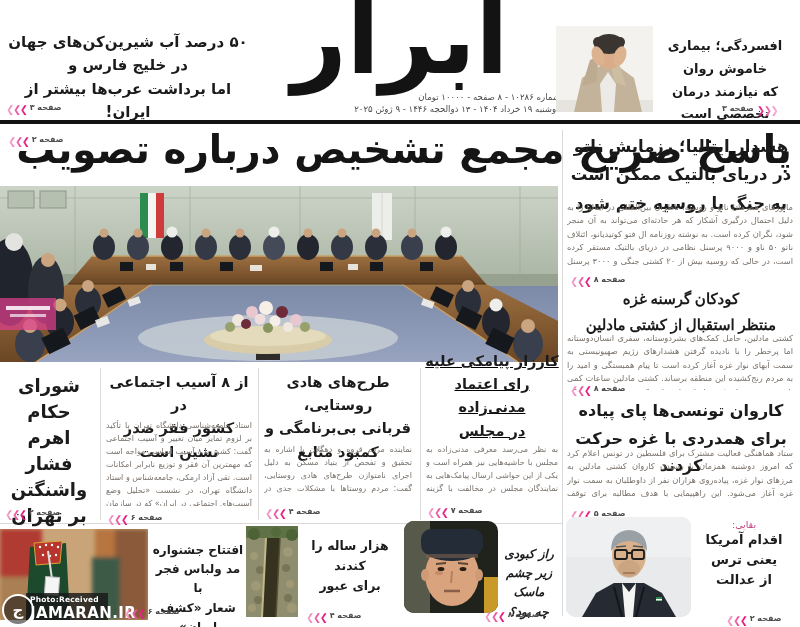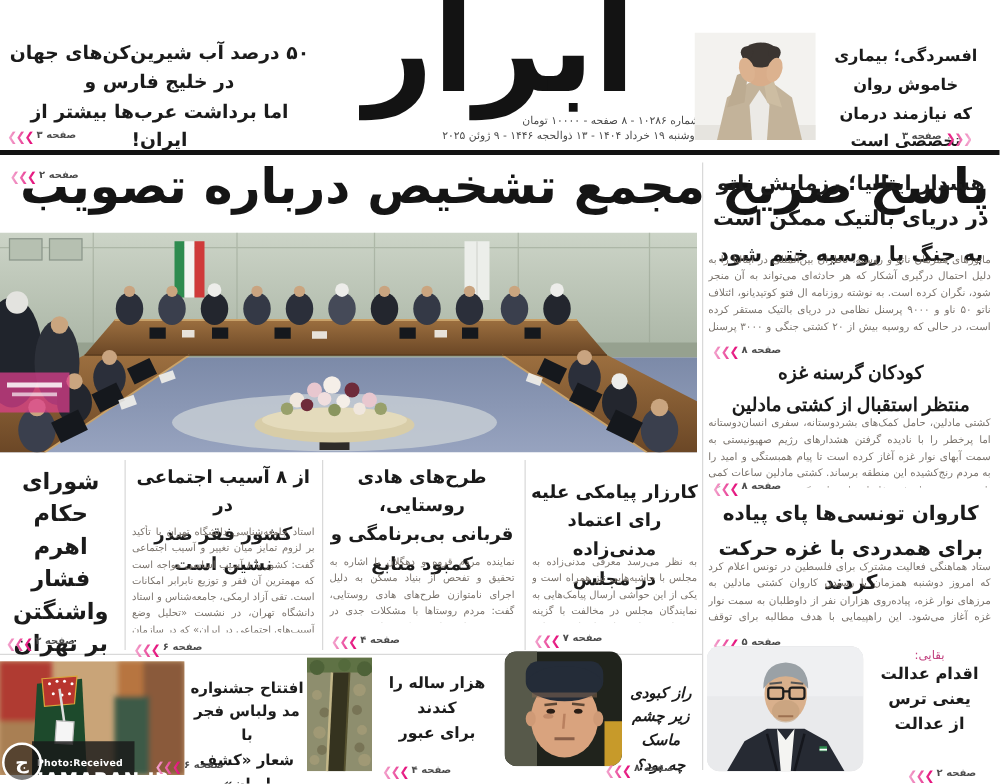--- a/index.html
+++ b/index.html
@@ -19,21 +19,21 @@
   .rule{position:absolute;left:0;top:120px;width:800px;height:4px;background:#131313;}
   .masthead{position:absolute;left:0;top:-10px;width:800px;text-align:center;
     font-size:96px;line-height:1.05;font-weight:bold;color:#131313;letter-spacing:-2px;}
   .issue{position:absolute;left:240px;top:92px;width:320px;text-align:right;direction:rtl;
     font-size:8.6px;line-height:1.35;color:#4a4a4a;}
   .main-hl{position:absolute;left:8px;top:127px;width:784px;text-align:center;white-space:nowrap;
     font-size:39px;font-weight:bold;color:#151515;letter-spacing:-1px;}
   .photo{border-radius:10px;overflow:hidden;background:#ddd;}
   .cap{font-weight:bold;color:#1c1c1c;text-align:center;line-height:1.6;}
   .wm-box{position:absolute;left:26px;top:593px;width:82px;height:27px;background:rgba(25,25,25,.82);
-    color:#fff;direction:ltr;text-align:left;padding:13px 4px;box-sizing:border-box;}
+    color:#fff;direction:ltr;text-align:left;padding:2px 4px;box-sizing:border-box;}
   .wm1{font-size:7.5px;font-weight:bold;letter-spacing:.2px;}
   .wm2{font-size:15px;font-weight:bold;letter-spacing:.4px;}
   .jlogo{position:absolute;left:2px;top:594px;width:28px;height:28px;border:2px solid #fff;border-radius:50%;
     background:rgba(20,20,20,.55);color:#fff;font-size:15px;font-weight:bold;display:flex;align-items:center;justify-content:center;}
   .jlogo::before{content:"ج";}
   .kicker{font-size:9.5px;font-weight:normal;color:#c2417f;text-align:center;}
 </style>
 </head>
 <body>
 
@@ -268,21 +268,21 @@
   <div class="marker abs" style="left:570px;top:504px;">
     <span class="chev"></span>
     <span class="mtext">صفحه ۵</span>
   </div>
 
   <div class="vline" style="left:100px;top:368px;height:152px;"></div>
   <div class="vline" style="left:258px;top:368px;height:152px;"></div>
   <div class="vline" style="left:420px;top:368px;height:152px;"></div>
   <div class="hline" style="left:0;top:523px;width:562px;"></div>
 
-  <div class="abs" style="left:424px;top:383px;width:136px;">
+  <div class="abs" style="left:424px;top:350px;width:136px;text-decoration:underline;">
     <div class="hl" style="font-size:14.5px;line-height:1.6;">
       <div>کارزار پیامکی علیه</div>
       <div>رای اعتماد مدنی‌زاده</div>
       <div>در مجلس</div>
     </div>
   </div>
   <div class="abs body-txt" style="left:426px;top:444px;width:132px;height:54px;overflow:hidden;font-size:8px;">به نظر می‌رسد معرفی مدنی‌زاده به مجلس با حاشیه‌هایی نیز همراه است و یکی از این حواشی ارسال پیامک‌هایی به نمایندگان مجلس در مخالفت با گزینه پیشنهادی وزارت اقتصاد است. نامه معرفی سیدعلی مدنی‌زاده به عنوان وزیر...</div>
   <div class="marker abs" style="left:427px;top:501px;">
     <span class="chev"></span>
     <span class="mtext">صفحه ۷</span>
@@ -464,21 +464,21 @@
       <line x1="67" y1="29" x2="77" y2="30" stroke="#555" stroke-width="1.6"></line>
       <line x1="57" y1="56" x2="69" y2="56" stroke="#9c7050" stroke-width="1.6"></line>
       <rect x="90" y="80" width="6" height="4" fill="#2e8b4f"></rect>
         <rect x="90" y="82" width="6" height="1.4" fill="#fff"></rect>
     </svg>
   </div>
 
   <div class="abs" style="left:694px;top:519px;width:100px;">
     <div class="kicker">بقایی:</div>
     <div class="cap" style="font-size:13px;line-height:1.55;">
-      <div>اقدام عدالت</div>
+      <div>اقدام آمریکا</div>
       <div>یعنی ترس</div>
       <div>از عدالت</div>
     </div>
   </div>
   <div class="marker abs" style="left:726px;top:609px;">
     <span class="chev"></span>
     <span class="mtext">صفحه ۲</span>
   </div>
 
 </div>

